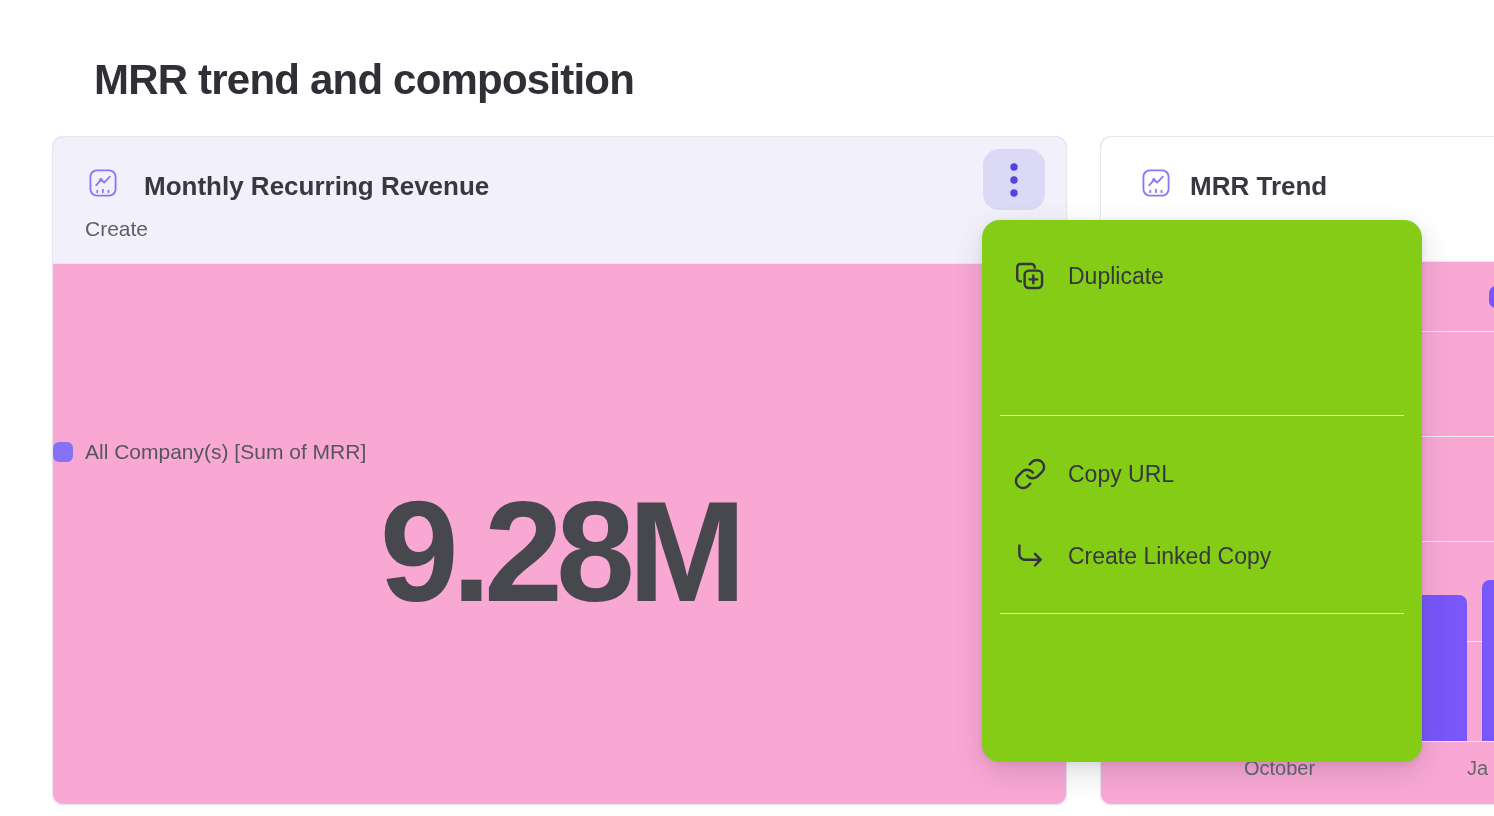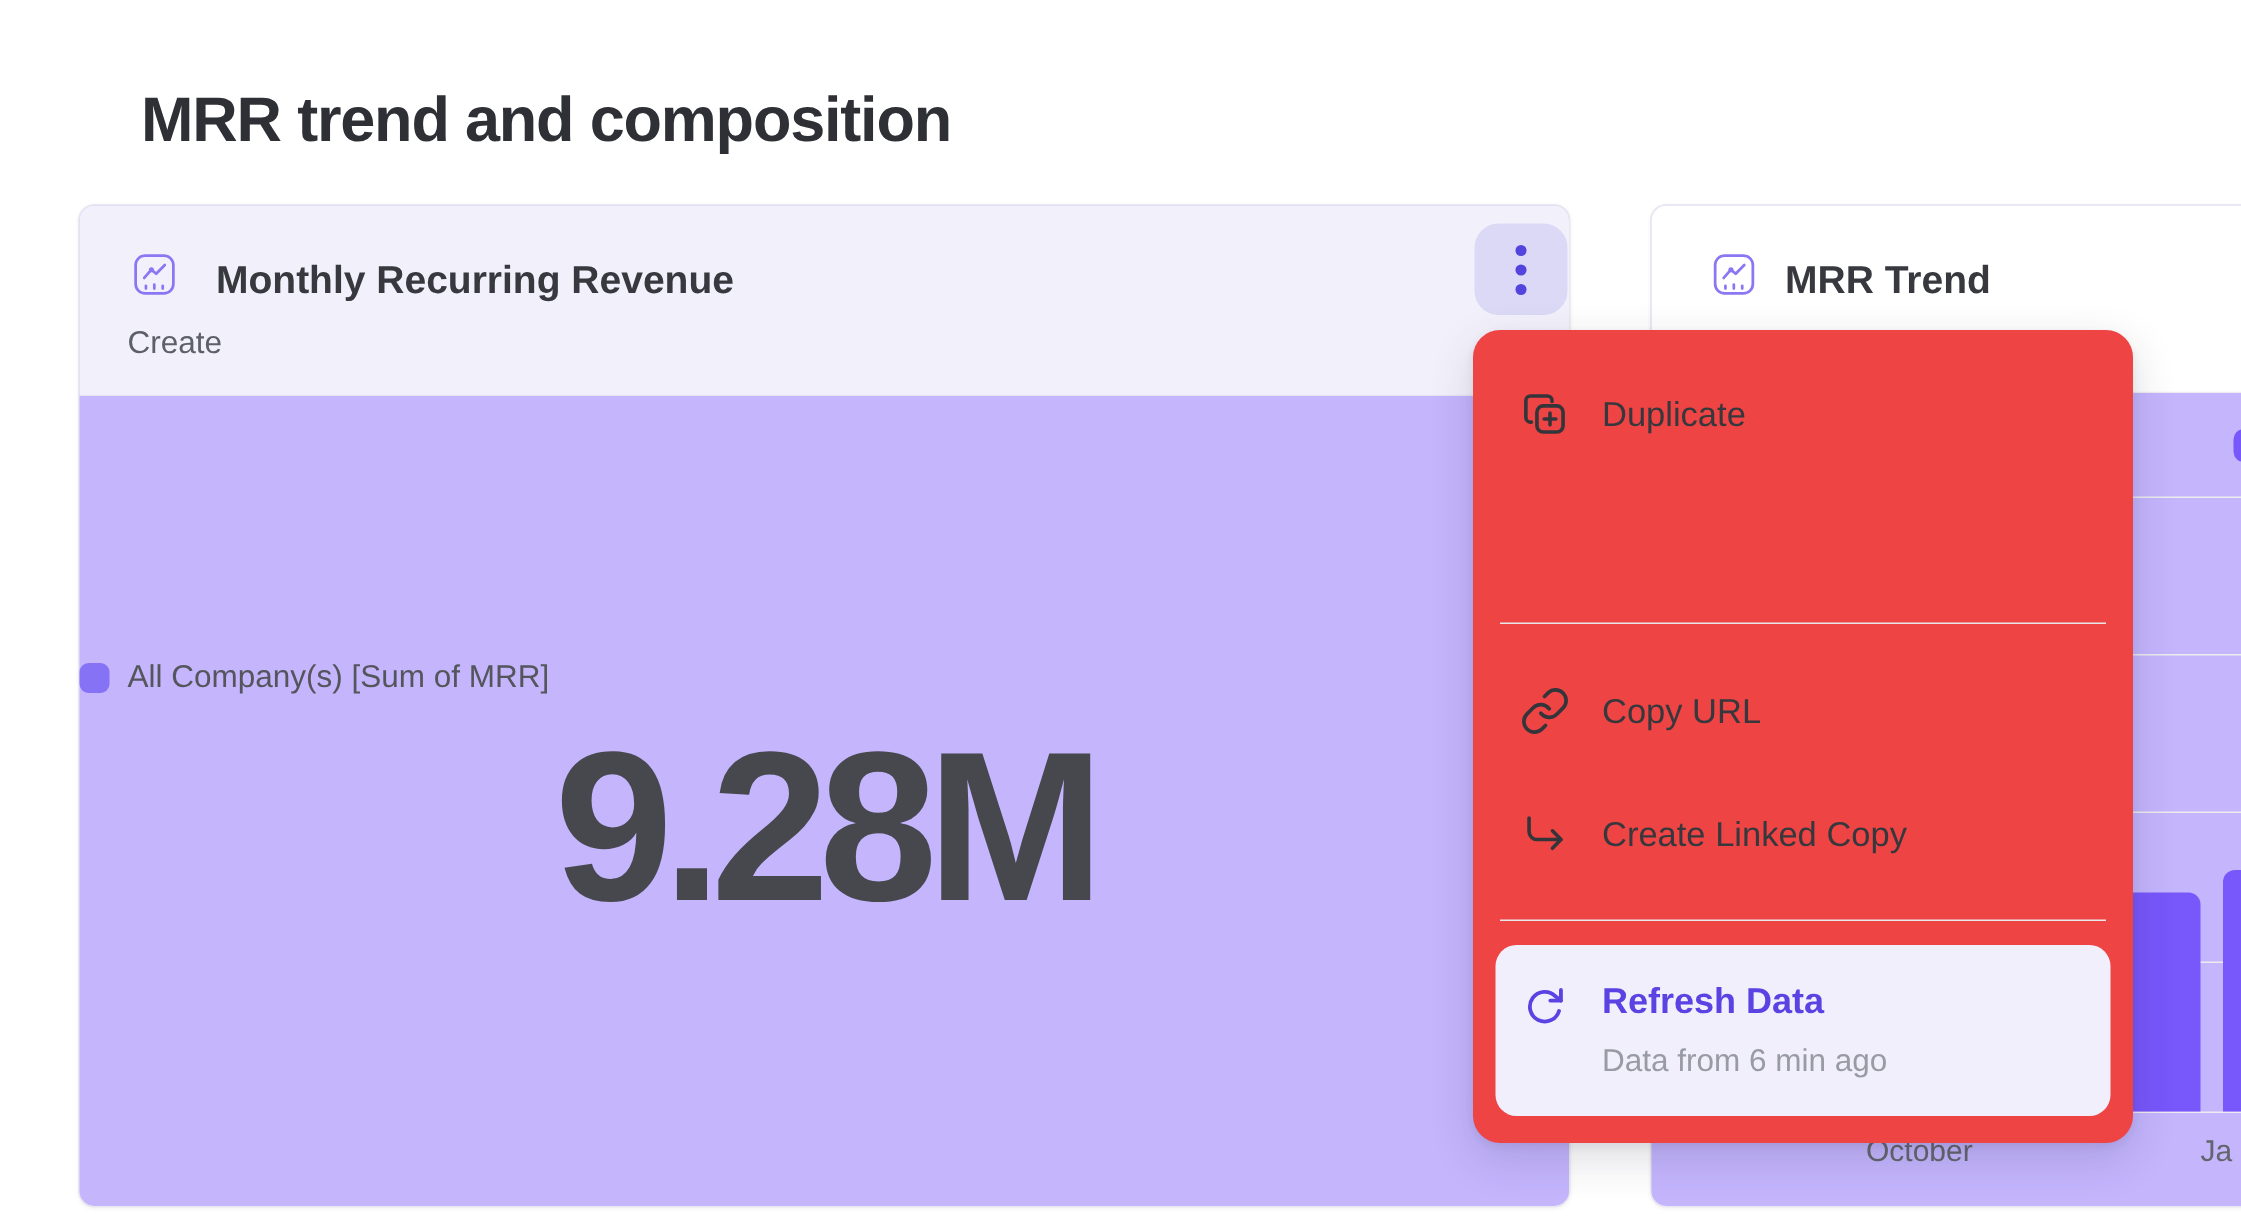--- a/index.html
+++ b/index.html
@@ -4,22 +4,22 @@
 <style>
   html,body{margin:0;padding:0;background:#ffffff;}
   .canvas{position:relative;width:1494px;height:816px;background:#ffffff;overflow:hidden;
           font-family:"Liberation Sans", sans-serif;color:#2e3036;}
 
   
   .page-title{position:absolute;left:94px;top:28px;font-size:42px;font-weight:700;
               letter-spacing:-0.8px;color:#2e3036;}
 
   
-  .card{position:absolute;background:#c4b5fd;border:1px solid #e8e8ee;border-radius:11px;
-        box-shadow:0 1px 3px rgba(25,25,50,.05);}
+  .card{position:absolute;background:#f9a8d4;border:1px solid #e8e8ee;border-radius:11px;
+        box-shadow:0 1px 3px rgba(25,25,50,.05);padding-left:20px;}
   .card-left{left:52px;top:136px;width:993px;height:667px;}
   .card-right{left:1100px;top:136px;width:560px;height:667px;}
 
   .card-header{position:absolute;left:0;top:0;right:0;border-radius:10px 10px 0 0;}
   .card-left .card-header{height:126px;background:#f2f1fb;border-bottom:1px solid #e6e5f1;}
   .card-right .card-header{height:124px;background:#ffffff;border-bottom:1px solid #ececf0;}
 
   .hdr-icon{position:absolute;width:32px;height:32px;color:#8b77f4;}
   .card-left .hdr-icon{left:34px;top:30px;}
   .card-right .hdr-icon{left:39px;top:30px;}
@@ -46,21 +46,21 @@
   .trend-legend-swatch{position:absolute;left:388px;top:149px;width:36px;height:22px;
                        border-radius:7px;background:#7857fb;}
   .bar{position:absolute;background:#7857fb;border-radius:8px 8px 0 0;}
   .bar-1{left:314px;top:458px;width:52px;height:146px;}
   .bar-2{left:381px;top:443px;width:62px;height:161px;}
   .x-label{position:absolute;top:620px;font-size:20px;color:#63666c;}
   .x-october{left:143px;width:120px;}
   .x-partial{left:366px;}
 
   
-  .menu{position:absolute;left:982px;top:220px;width:440px;height:542px;background:#ef4444;
+  .menu{position:absolute;left:982px;top:220px;width:440px;height:542px;background:#84cc16;
         border-radius:18px;box-shadow:0 10px 30px rgba(35,35,70,.16),0 2px 6px rgba(35,35,70,.08);}
   .menu-item{position:absolute;left:16px;right:16px;height:52px;display:flex;
              align-items:center;cursor:pointer;border-radius:10px;}
   .mi-1{top:30px;} .mi-2{top:112px;} .mi-3{top:228px;} .mi-4{top:310px;}
   .menu-ic{width:34px;height:34px;margin-left:15px;color:#33353a;flex:0 0 auto;}
   .menu-label{margin-left:21px;font-size:23px;font-weight:500;color:#36383d;}
   .menu-chevron{position:absolute;right:26px;width:22px;height:22px;color:#36383d;}
   .menu-divider{position:absolute;left:18px;right:18px;height:1px;background:#e8e8ec;}
   .md-1{top:195px;} .md-2{top:393px;}
   .menu-refresh{position:absolute;left:15px;right:15px;top:410px;height:114px;
@@ -162,25 +162,15 @@
         <svg viewBox="0 0 24 24" fill="none" stroke="currentColor" stroke-width="1.7" stroke-linecap="round" stroke-linejoin="round">
           <path d="M4.5 4.5v6.3a3.8 3.8 0 0 0 3.8 3.8H19.5"></path>
           <polyline points="15.5 10.5 19.5 14.6 15.5 18.7"></polyline>
         </svg>
       </span>
       <span class="menu-label">Create Linked Copy</span>
     </div>
 
     <div class="menu-divider md-2"></div>
 
-    <div class="menu-refresh">
-      <span class="refresh-ic">
-        <svg viewBox="0 0 24 24" fill="none" stroke="currentColor" stroke-width="1.8" stroke-linecap="round" stroke-linejoin="round">
-          <polyline points="19.5 3.5 19.5 8.5 14.5 8.5"></polyline>
-          <path d="M18.6 13.4a7 7 0 1 1-1.7-6.9l2.6 2"></path>
-        </svg>
-      </span>
-      <span class="refresh-title">Refresh Data</span>
-      <span class="refresh-caption">Data from 6 min ago</span>
-    </div>
 
   </div>
 </div>
 
 </body></html>

